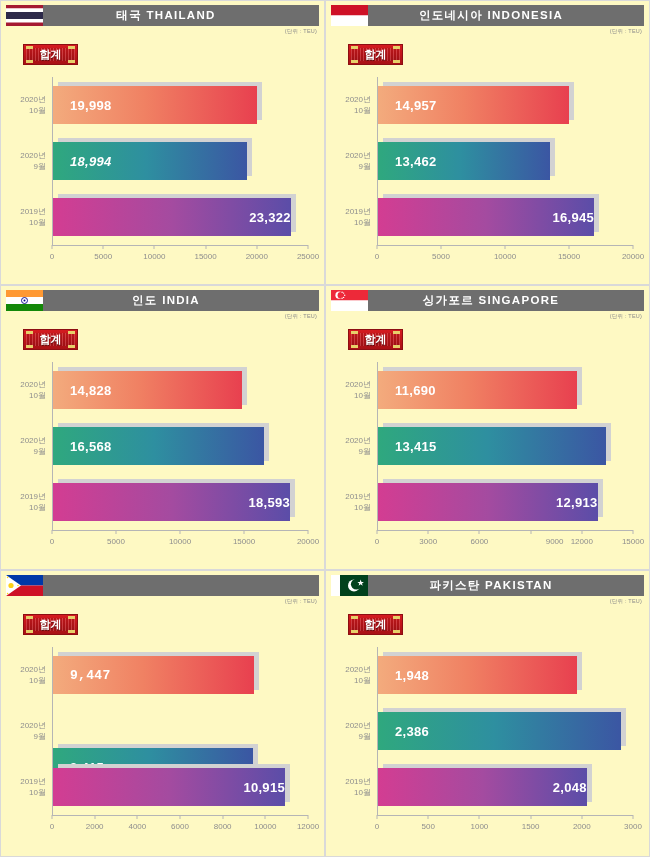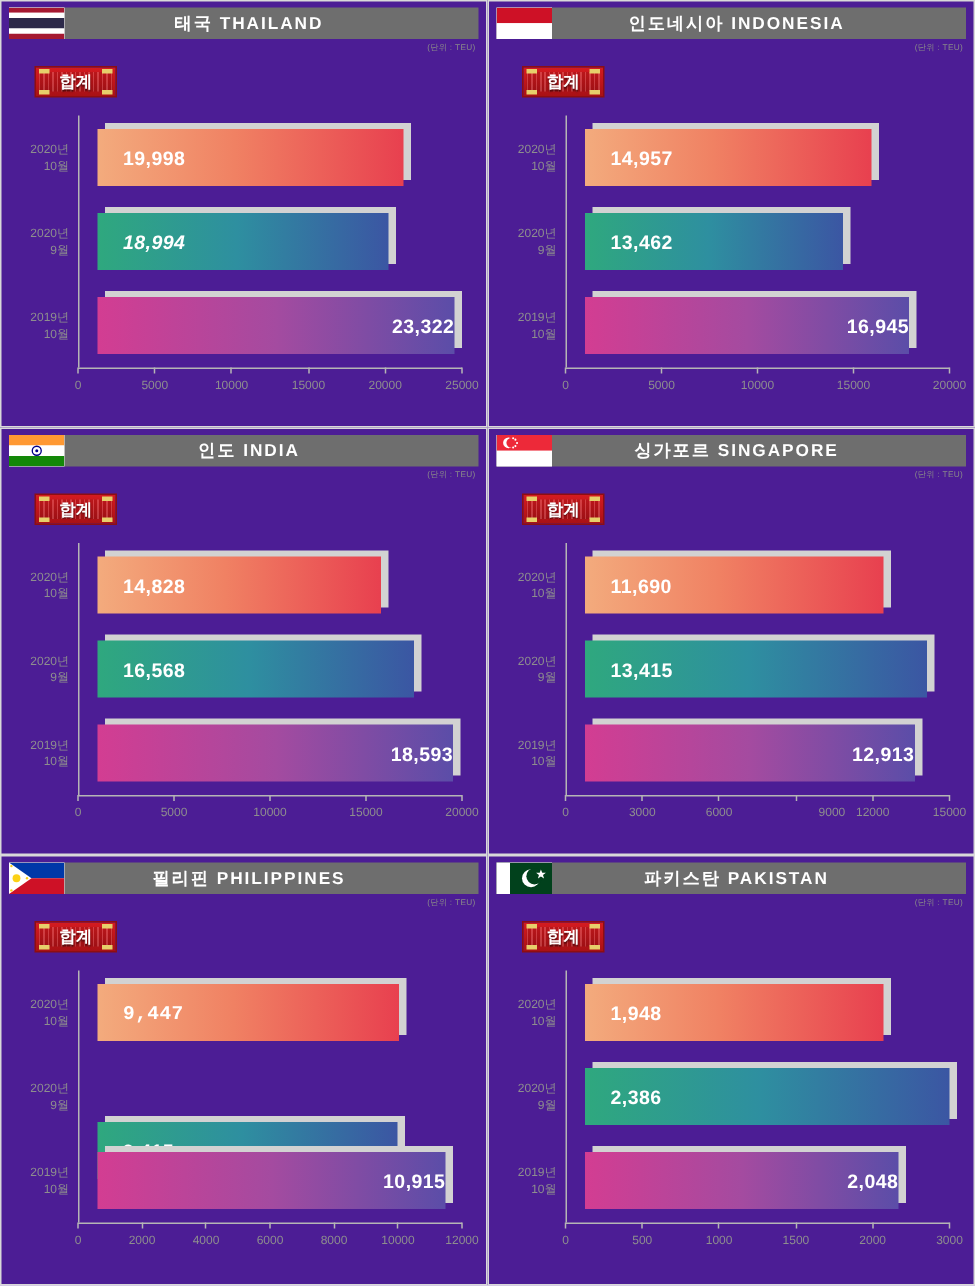--- a/index.html
+++ b/index.html
@@ -10,21 +10,21 @@
     overflow: hidden;
   }
   #grid {
     display: grid;
     grid-template-columns: 325px 325px;
     grid-template-rows: 285px 285px 287px;
     width: 650px; height: 857px;
   }
   .panel {
     position: relative;
-    background: #4c1d95;
+    background: #fef9c3;
     border: 1px solid #d9d9d9;
     overflow: hidden;
   }
   
   .phead {
     position: relative;
     height: 21px;
     margin: 4px 5px 0 5px;
     background: #6e6e6e;
     display: flex;
@@ -92,21 +92,21 @@
   .row { position: relative; height: 46px; }
   .ylab {
     position: absolute;
     right: 100%; top: 50%;
     transform: translateY(-50%);
     margin-right: 7px;
     text-align: right;
     font-size: 8px; line-height: 11px; color: #8e8e8e;
     white-space: nowrap;
   }
-  .barwrap { position: absolute; left: 12px; top: 4px; height: 26px; }
+  .barwrap { position: absolute; left: 0; top: 4px; height: 26px; }
   .shadow {
     position: absolute; left: 5px; top: -4px;
     height: 38px; width: 100%;
     background: #d2d2d2;
   }
   .bar {
     position: absolute; left: 0; top: 0;
     height: 38px; width: 100%;
     display: flex; align-items: center;
   }
@@ -410,21 +410,20 @@
       <div class="phead">
         <div class="flag"><svg viewBox="0 0 37 21" width="37" height="21" preserveAspectRatio="none">
             <rect width="37" height="10.5" fill="#0038A8"></rect>
             <rect y="10.5" width="37" height="10.5" fill="#CE1126"></rect>
             <polygon points="0,0 15,10.5 0,21" fill="#fff"></polygon>
             <circle cx="5" cy="10.5" r="2.6" fill="#FCD116"></circle>
             <circle cx="1.6" cy="2.4" r="0.8" fill="#FCD116"></circle>
             <circle cx="1.6" cy="18.6" r="0.8" fill="#FCD116"></circle>
             <circle cx="12" cy="10.5" r="0.8" fill="#FCD116"></circle>
           </svg></div>
-        <div class="ptitle">필리핀 PHILIPPINES</div>
       </div>
       <div class="unit">(단위 : TEU)</div>
       <div class="badge">
         <div class="ribs"></div>
         <i class="cap l"></i>
         <i class="cap r"></i>
         <i class="cap2 l"></i>
         <i class="cap2 r"></i>
         <span>합계</span>
       </div>

